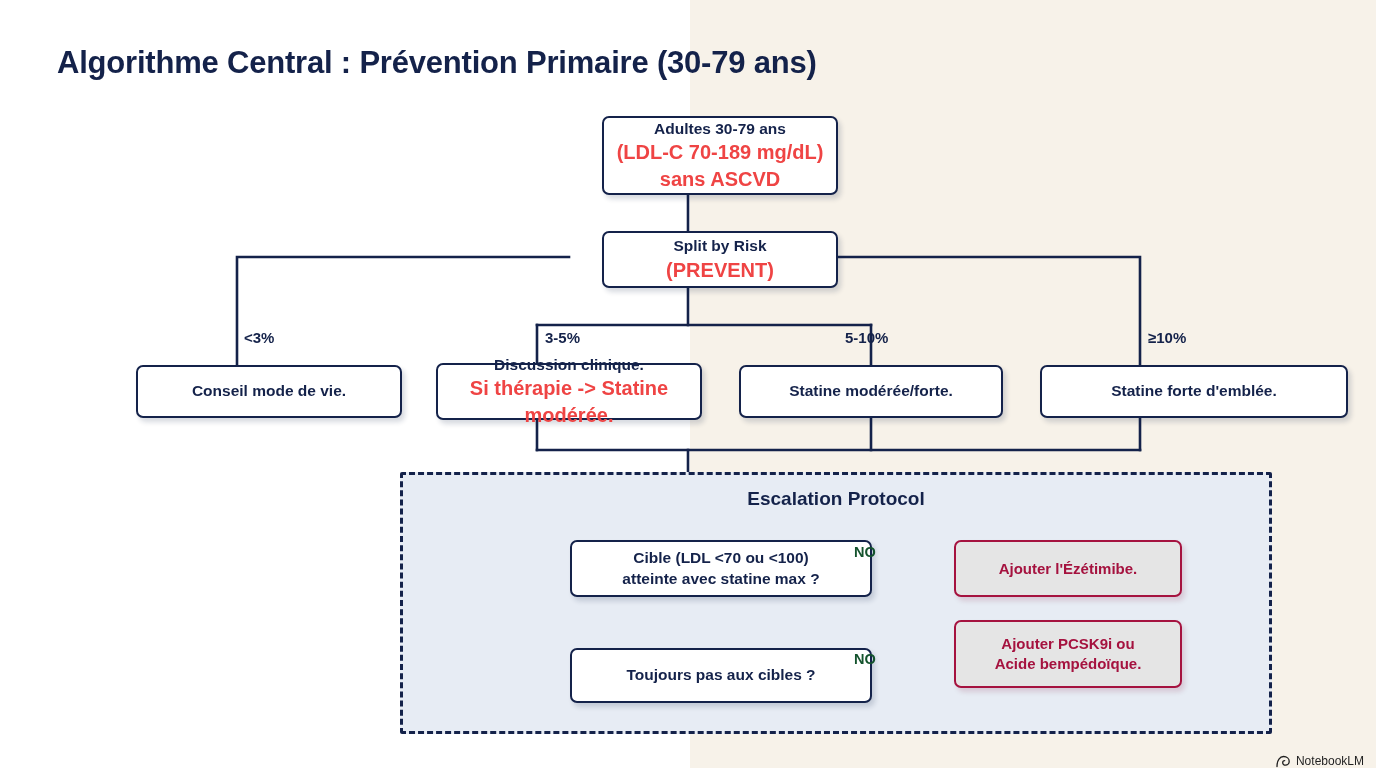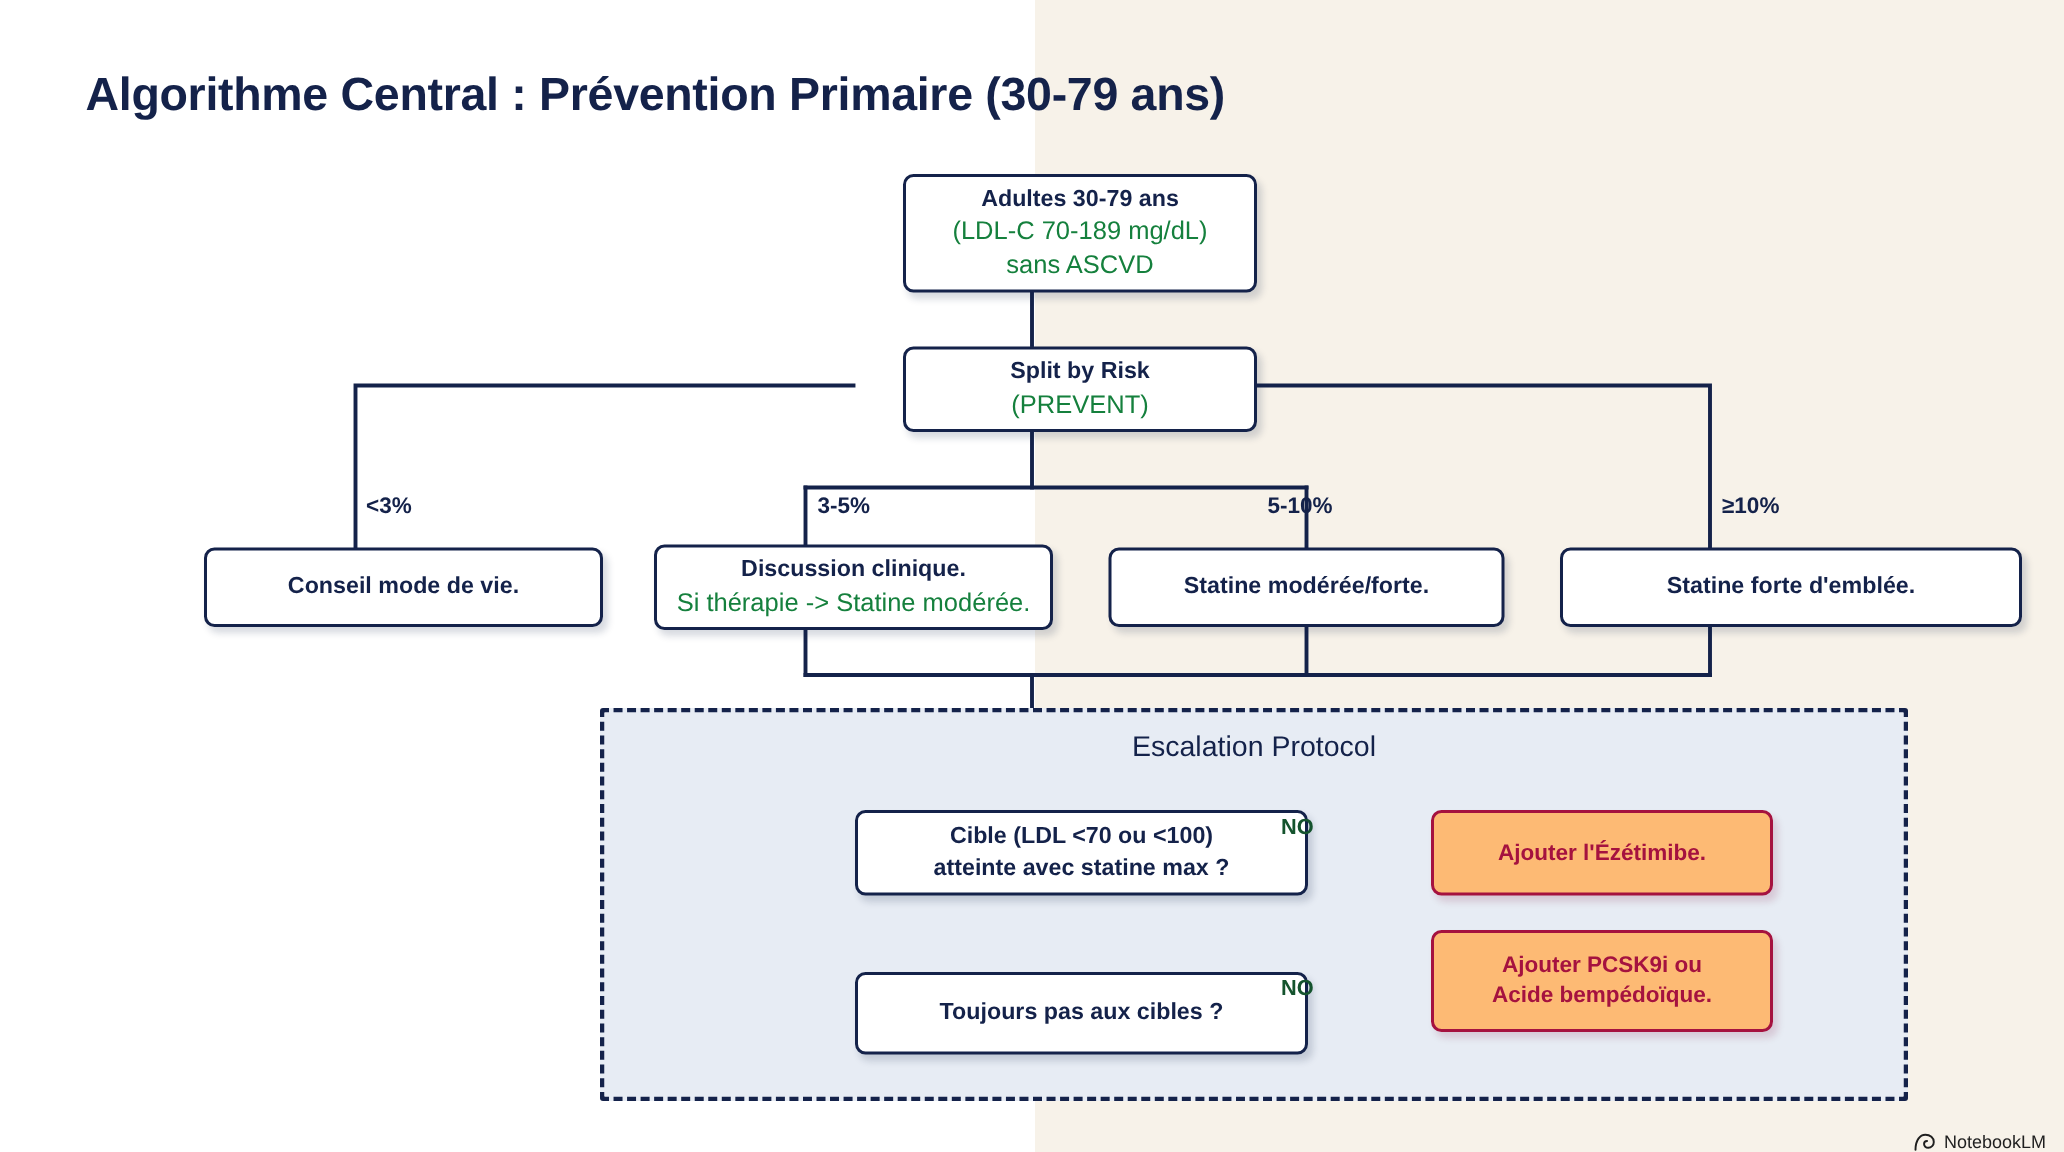--- a/index.html
+++ b/index.html
@@ -29,43 +29,43 @@
   
   .escalation{
     position:absolute;left:400px;top:472px;width:872px;height:262px;
     border:3px dashed #14224a;
     background:#e7ecf4;
     box-sizing:border-box;
     border-radius:2px;
   }
   .escalation-title{
     position:absolute;left:400px;top:488px;width:872px;
-    text-align:center;font-size:19px;font-weight:normal;color:#14224a;
+    text-align:center;font-size:19px;font-weight:bold;color:#14224a;
   }
 
   
   .node{
     position:absolute;box-sizing:border-box;
     background:#ffffff;
     border:2.5px solid #14224a;
     border-radius:7px;
     display:flex;flex-direction:column;
     align-items:center;justify-content:center;
     box-shadow:3px 4px 5px rgba(20,34,74,0.17);
     text-align:center;
     padding:2px 8px;
     margin-left:32px;
   }
   .node .l1{font-size:15.5px;font-weight:bold;color:#14224a;line-height:1.33;}
-  .node .l2{font-size:17px;font-weight:normal;color:#15803d;line-height:1.33;}
+  .node .l2{font-size:20px;font-weight:bold;color:#ef4444;line-height:1.33;}
   .node.plain .l1{font-weight:bold;color:#14224a;font-size:15.5px;}
 
   .node.red{
     border-color:#a5123f;
-    background:#fdba74;
+    background:#e5e5e5;
     box-shadow:3px 4px 5px rgba(120,10,45,0.15);
   }
   .node.red .l1{color:#a5123f;font-weight:bold;font-size:15px;}
 
   
   .edge-label{
     position:absolute;font-size:15px;font-weight:bold;color:#14224a;
     white-space:nowrap;
   }
   .no-label{

